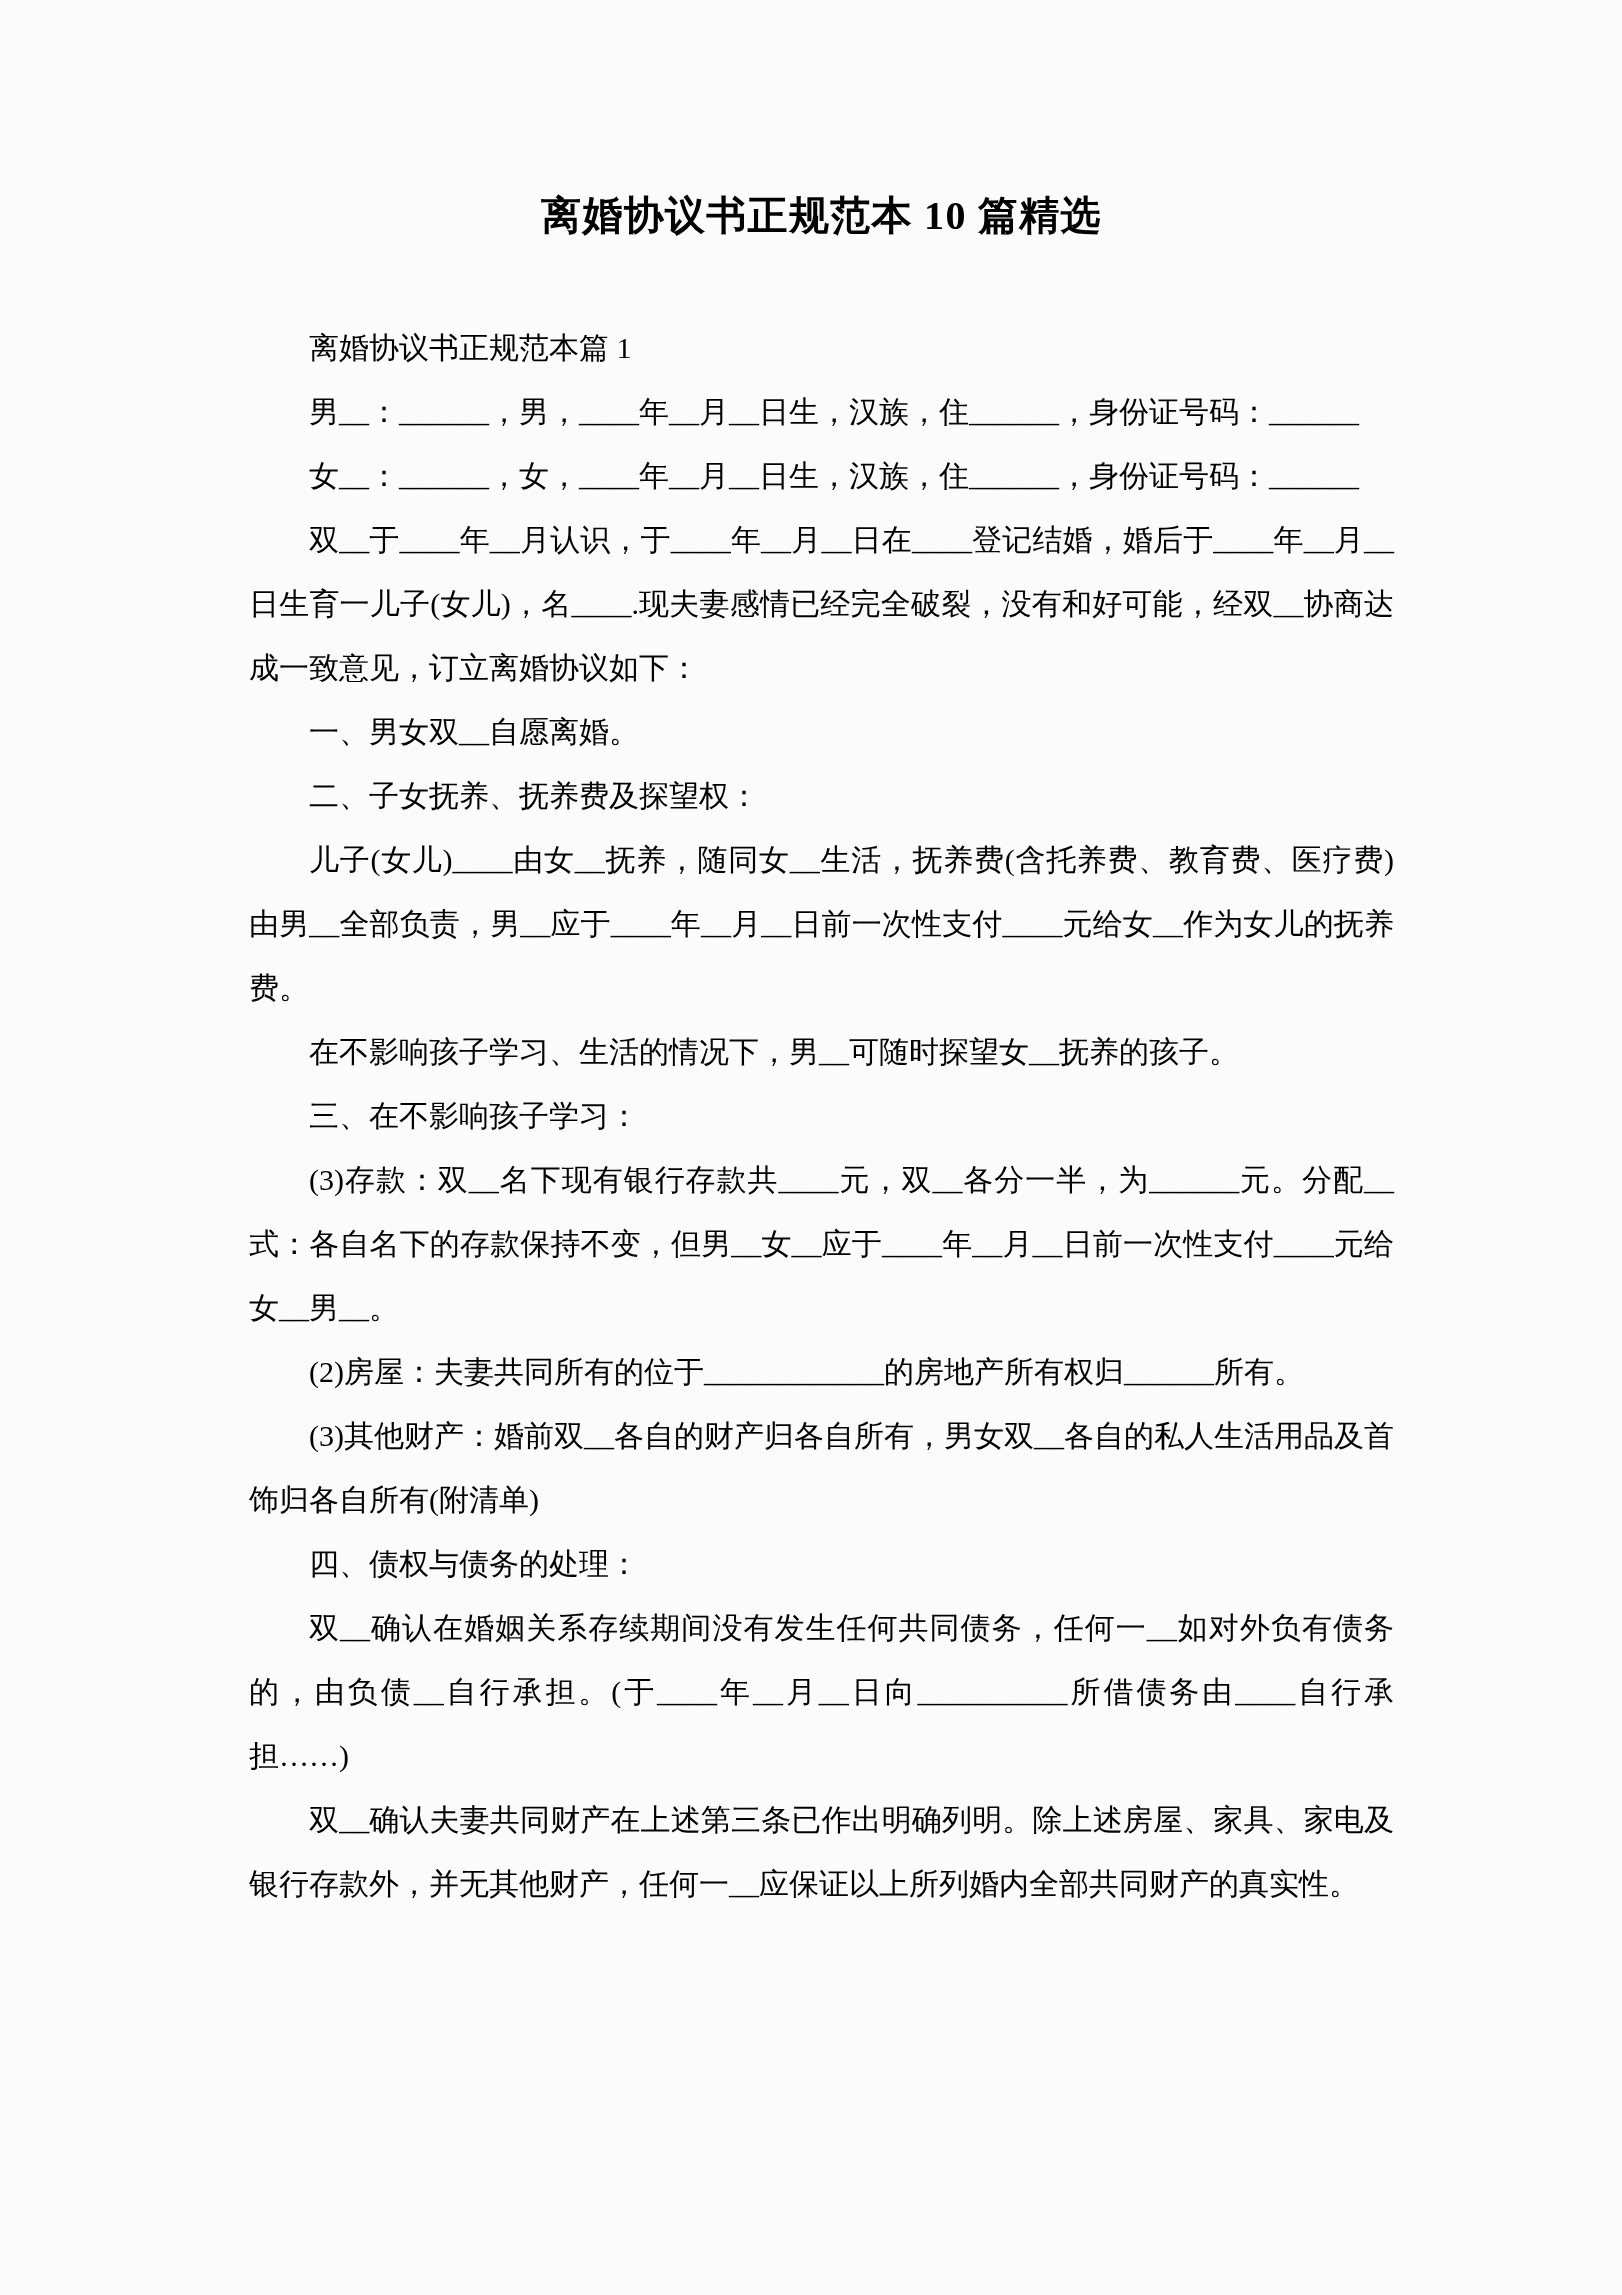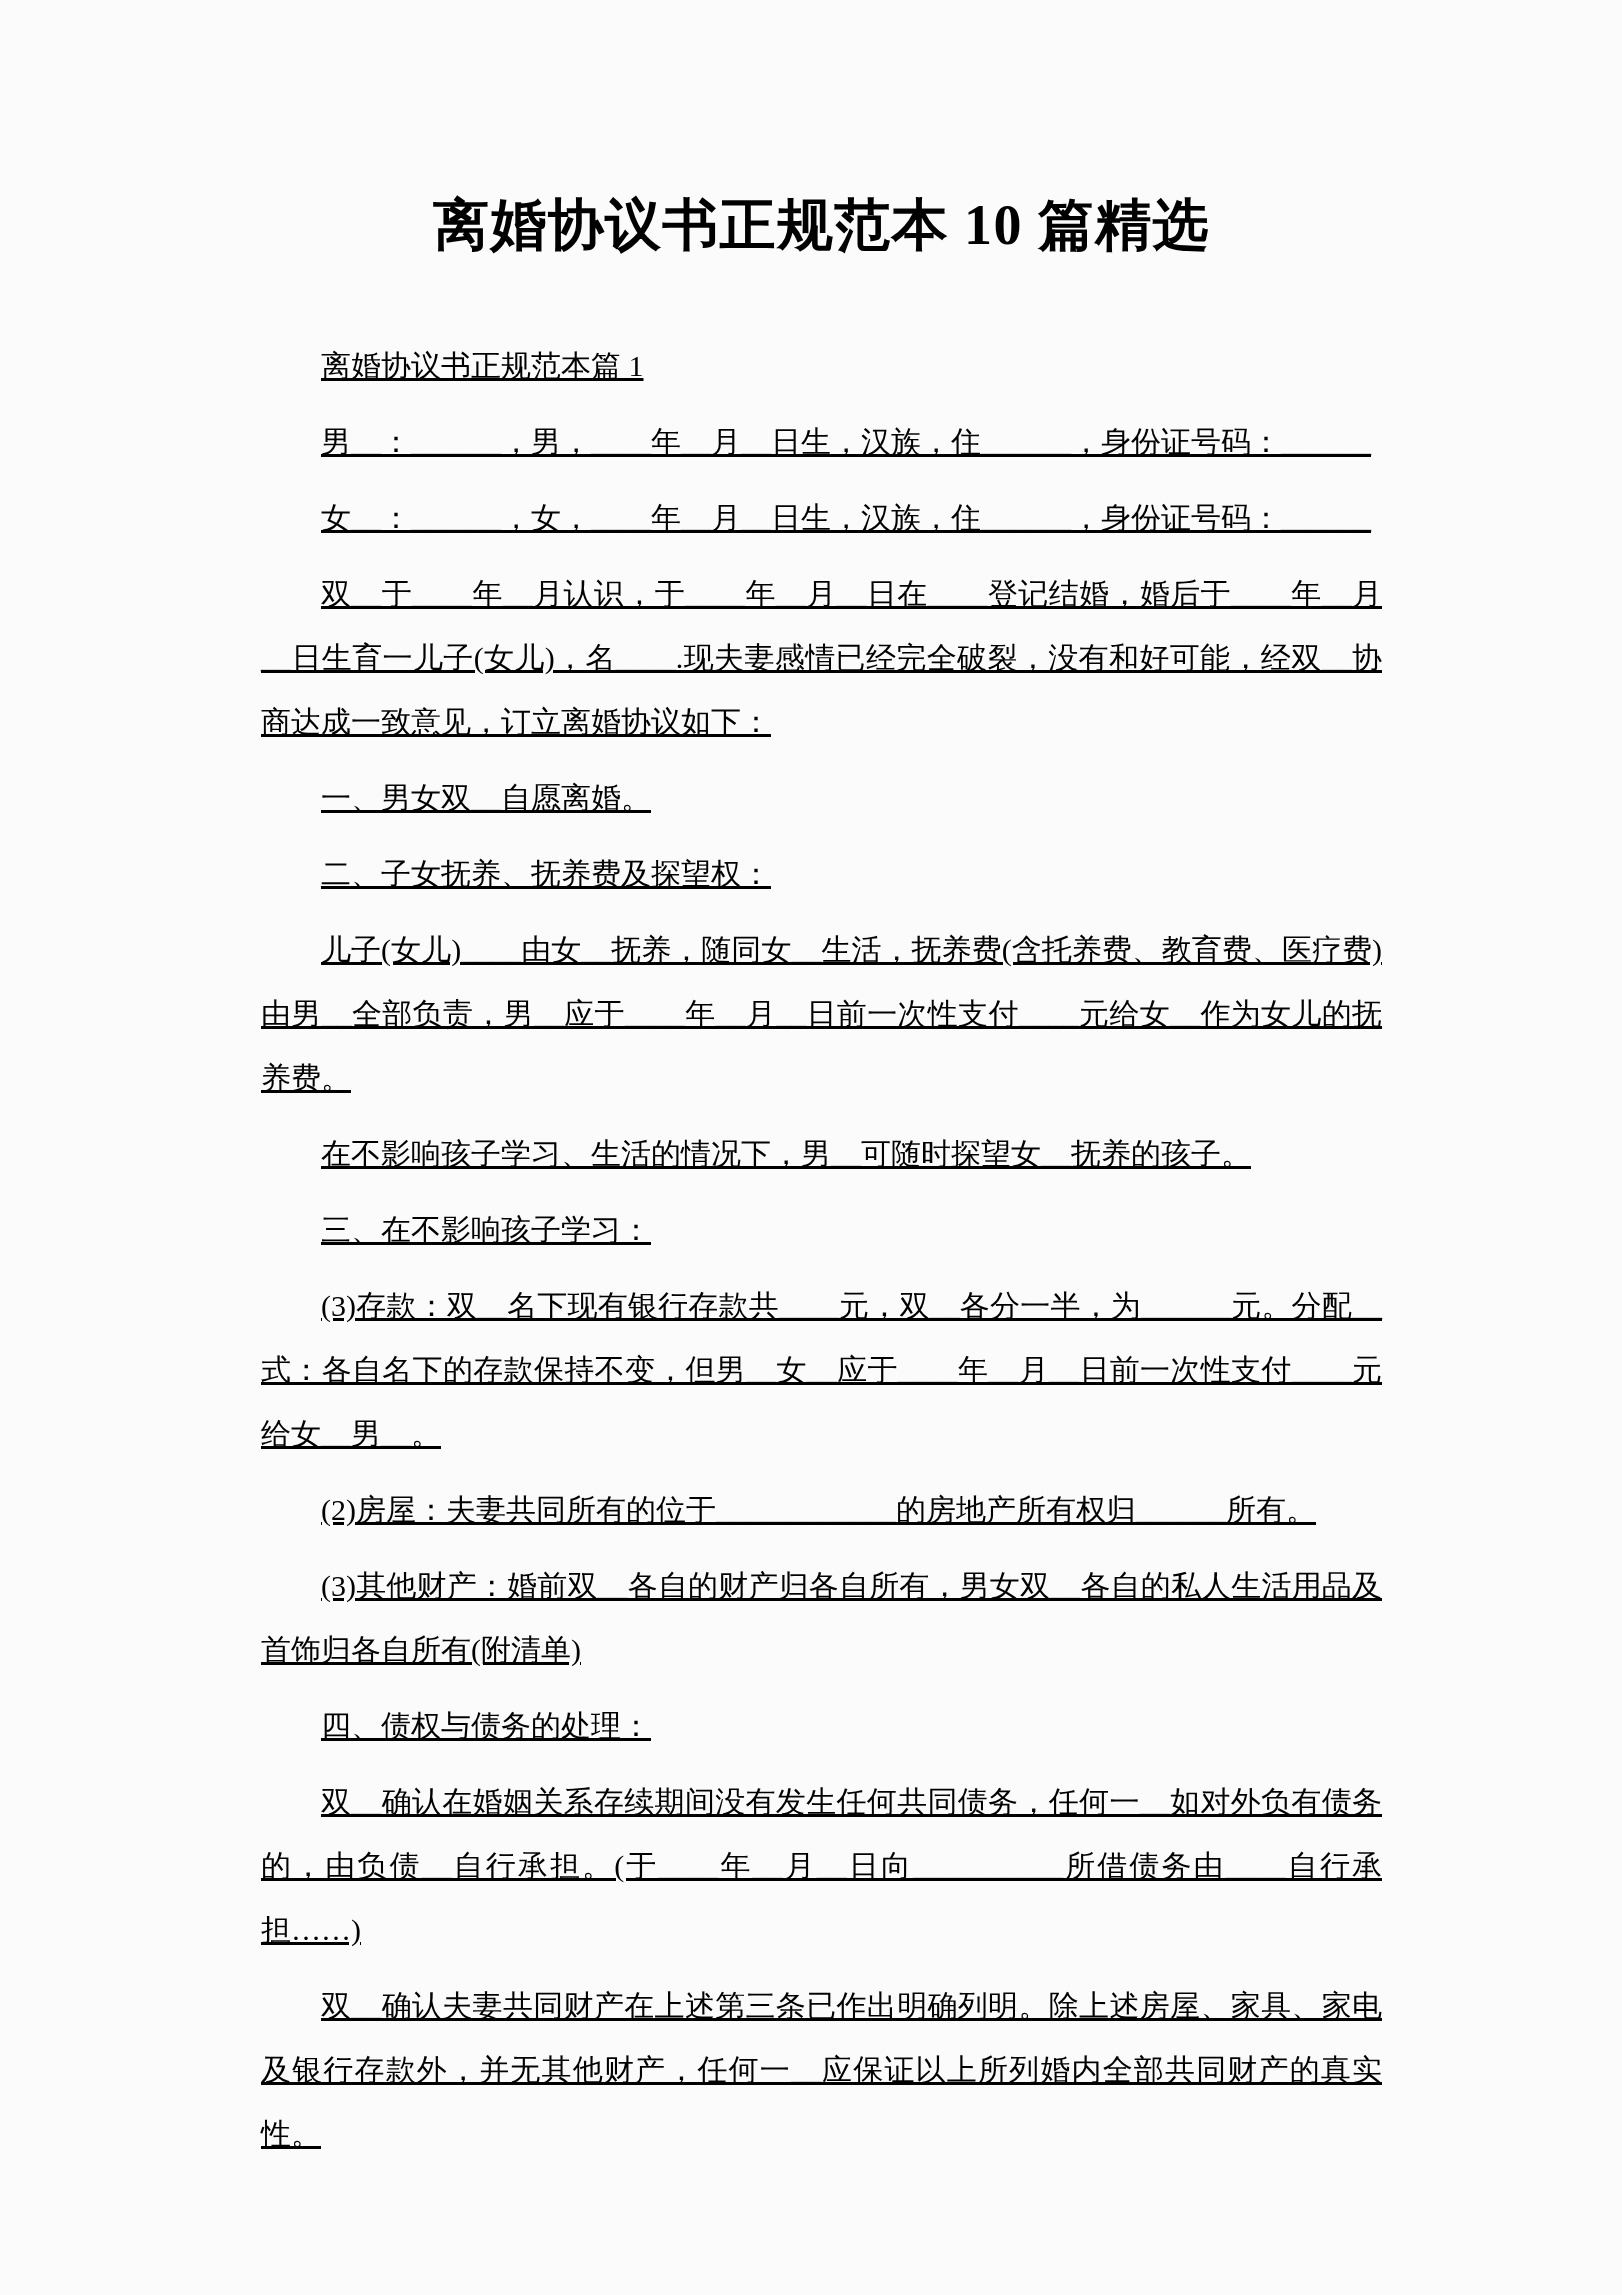--- a/index.html
+++ b/index.html
@@ -16,37 +16,36 @@
     color: #000000;
   }
   .content {
     padding: 0 229px 0 249px;
   }
   .doc-title {
     margin: 193px 0 0 0;
     text-align: center;
     font-family: "Liberation Serif", "DejaVu Serif", serif;
     font-weight: 700;
-    font-size: 56px;
+    font-size: 40px;
     line-height: 1.15;
     letter-spacing: 1.3px;
   }
   .doc-body {
     margin-top: 77px;
     font-family: "Liberation Serif", "DejaVu Serif", serif;
     font-size: 30px;
     line-height: 64px;
     text-align: justify;
     word-break: break-all;
   }
   .para {
-    margin: 12px;
+    margin: 0;
     padding: 0;
     text-indent: 60px;
-    text-decoration: underline;
   }
 </style>
 </head>
 <body>
 
 <div class="page">
   <div class="content">
     <h1 class="doc-title">离婚协议书正规范本 10 篇精选</h1>
     <div class="doc-body">
         <p class="para">离婚协议书正规范本篇 1</p>

